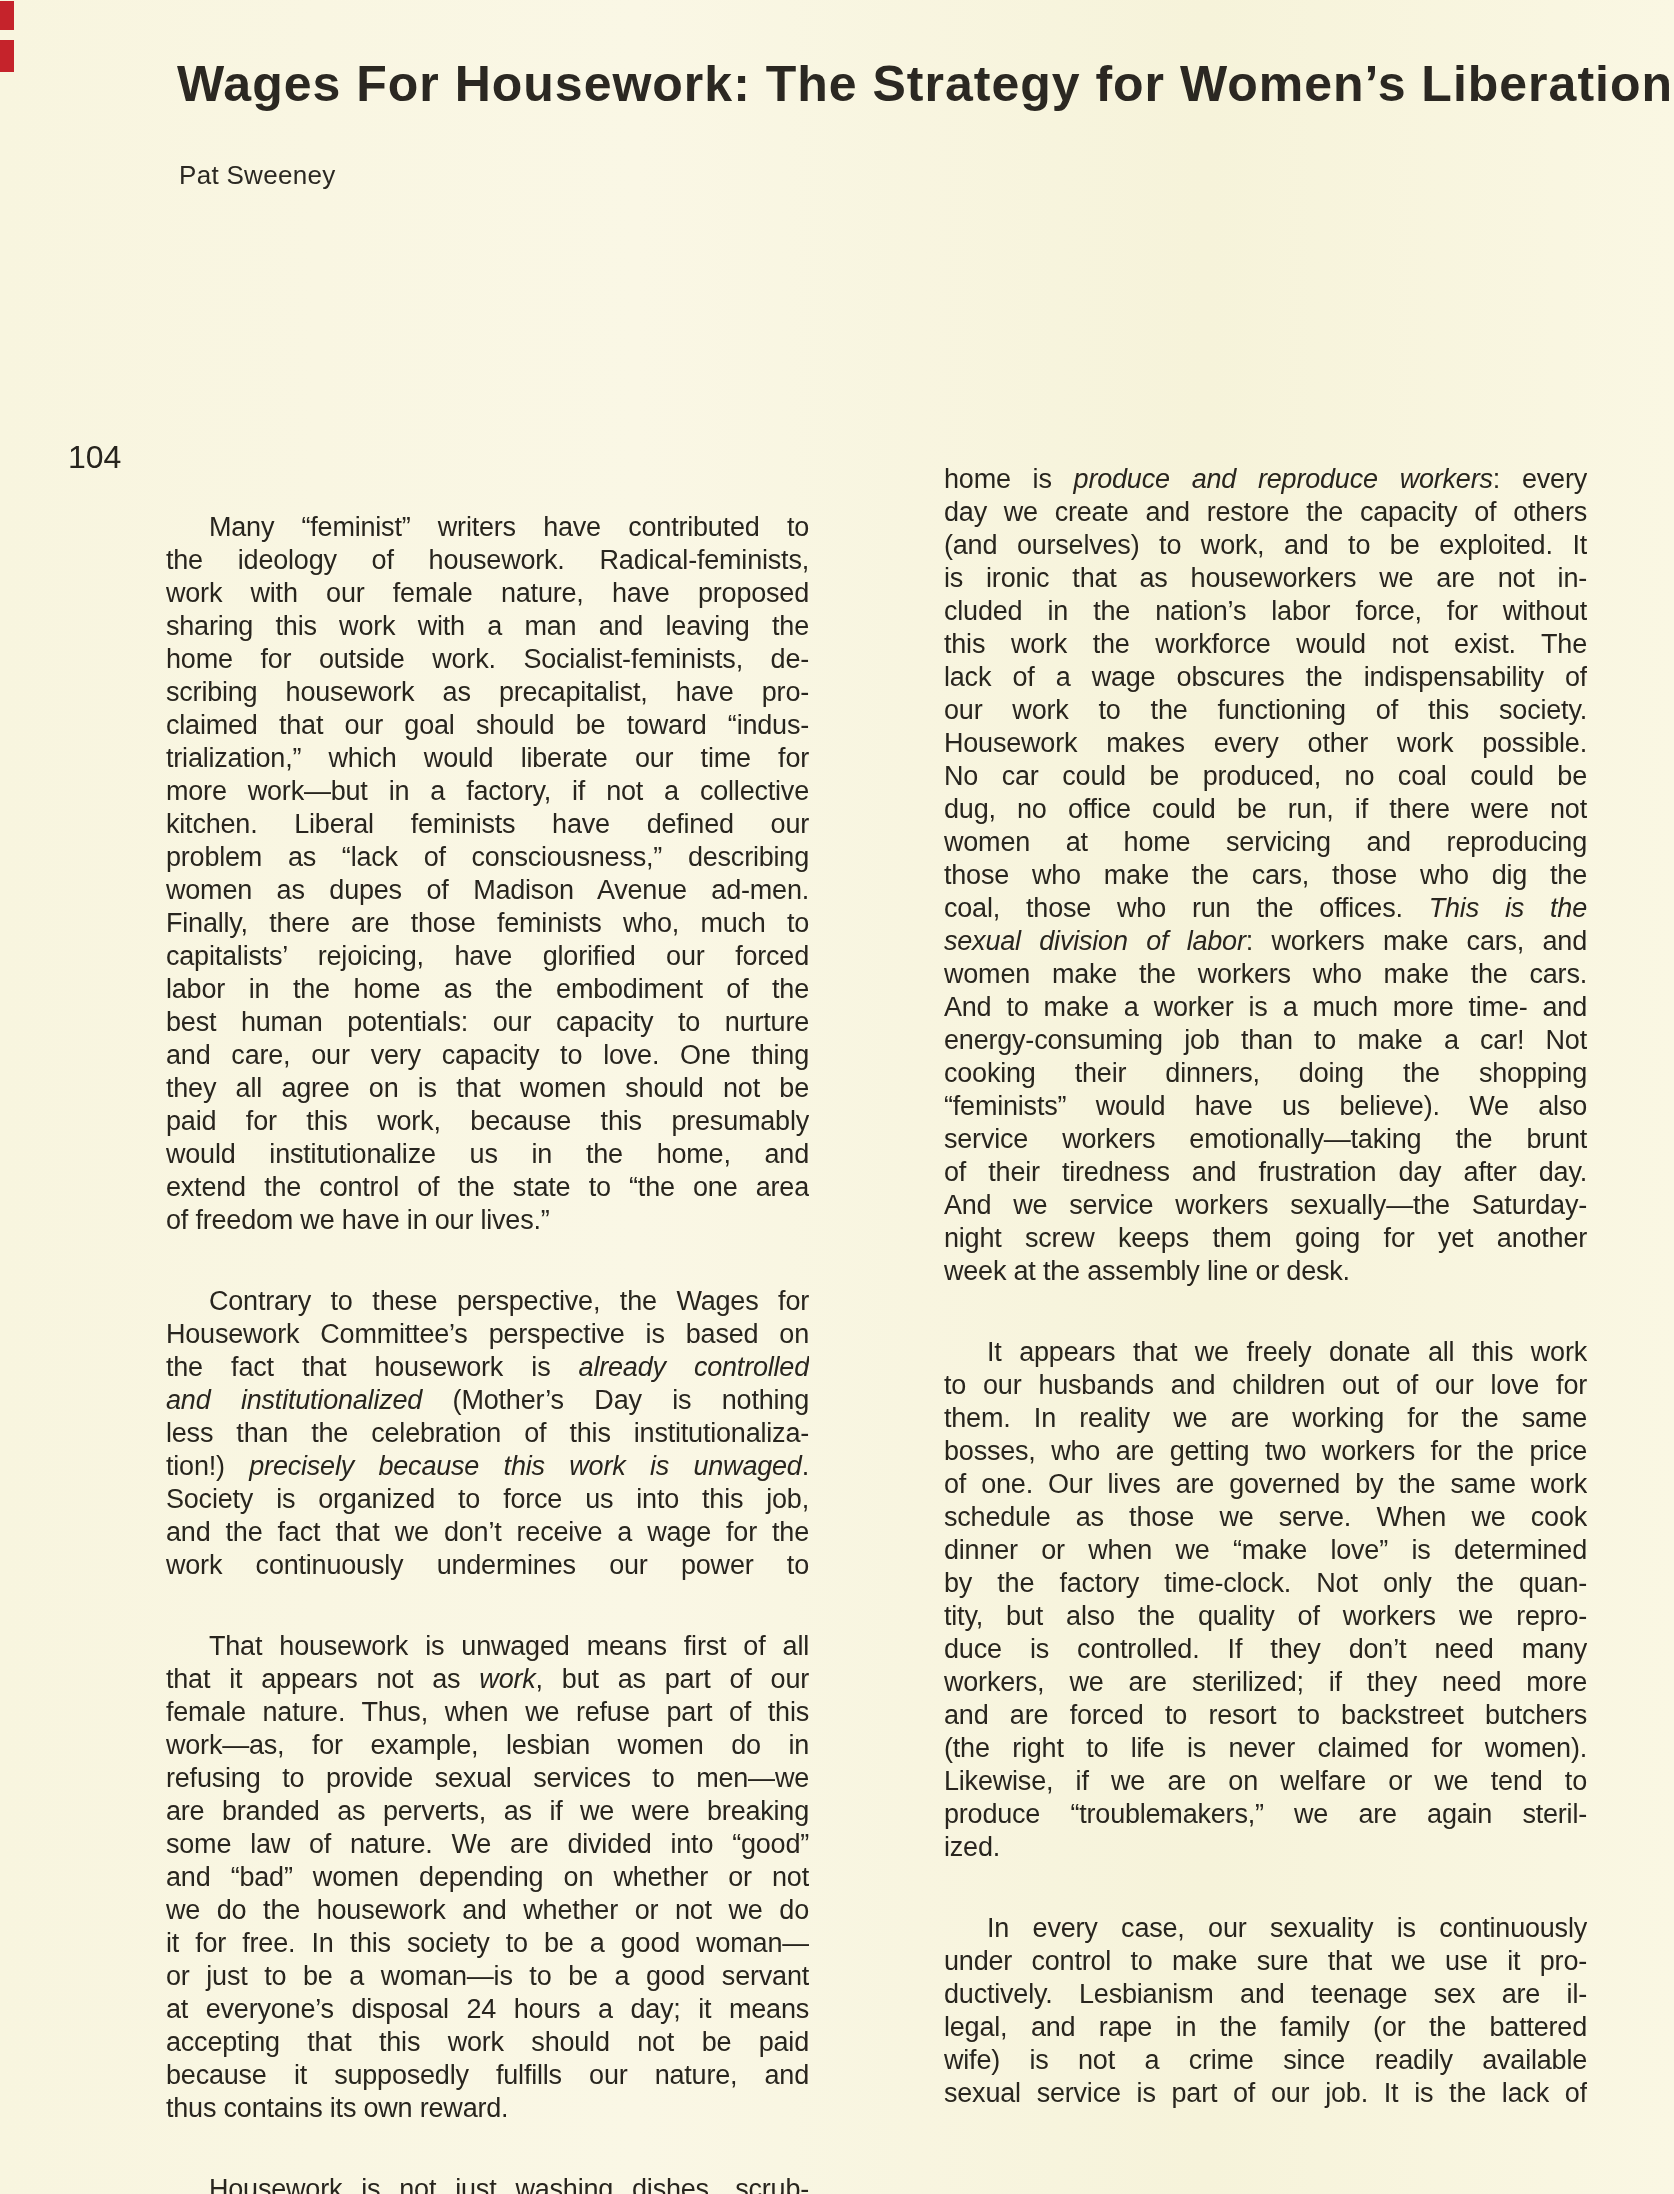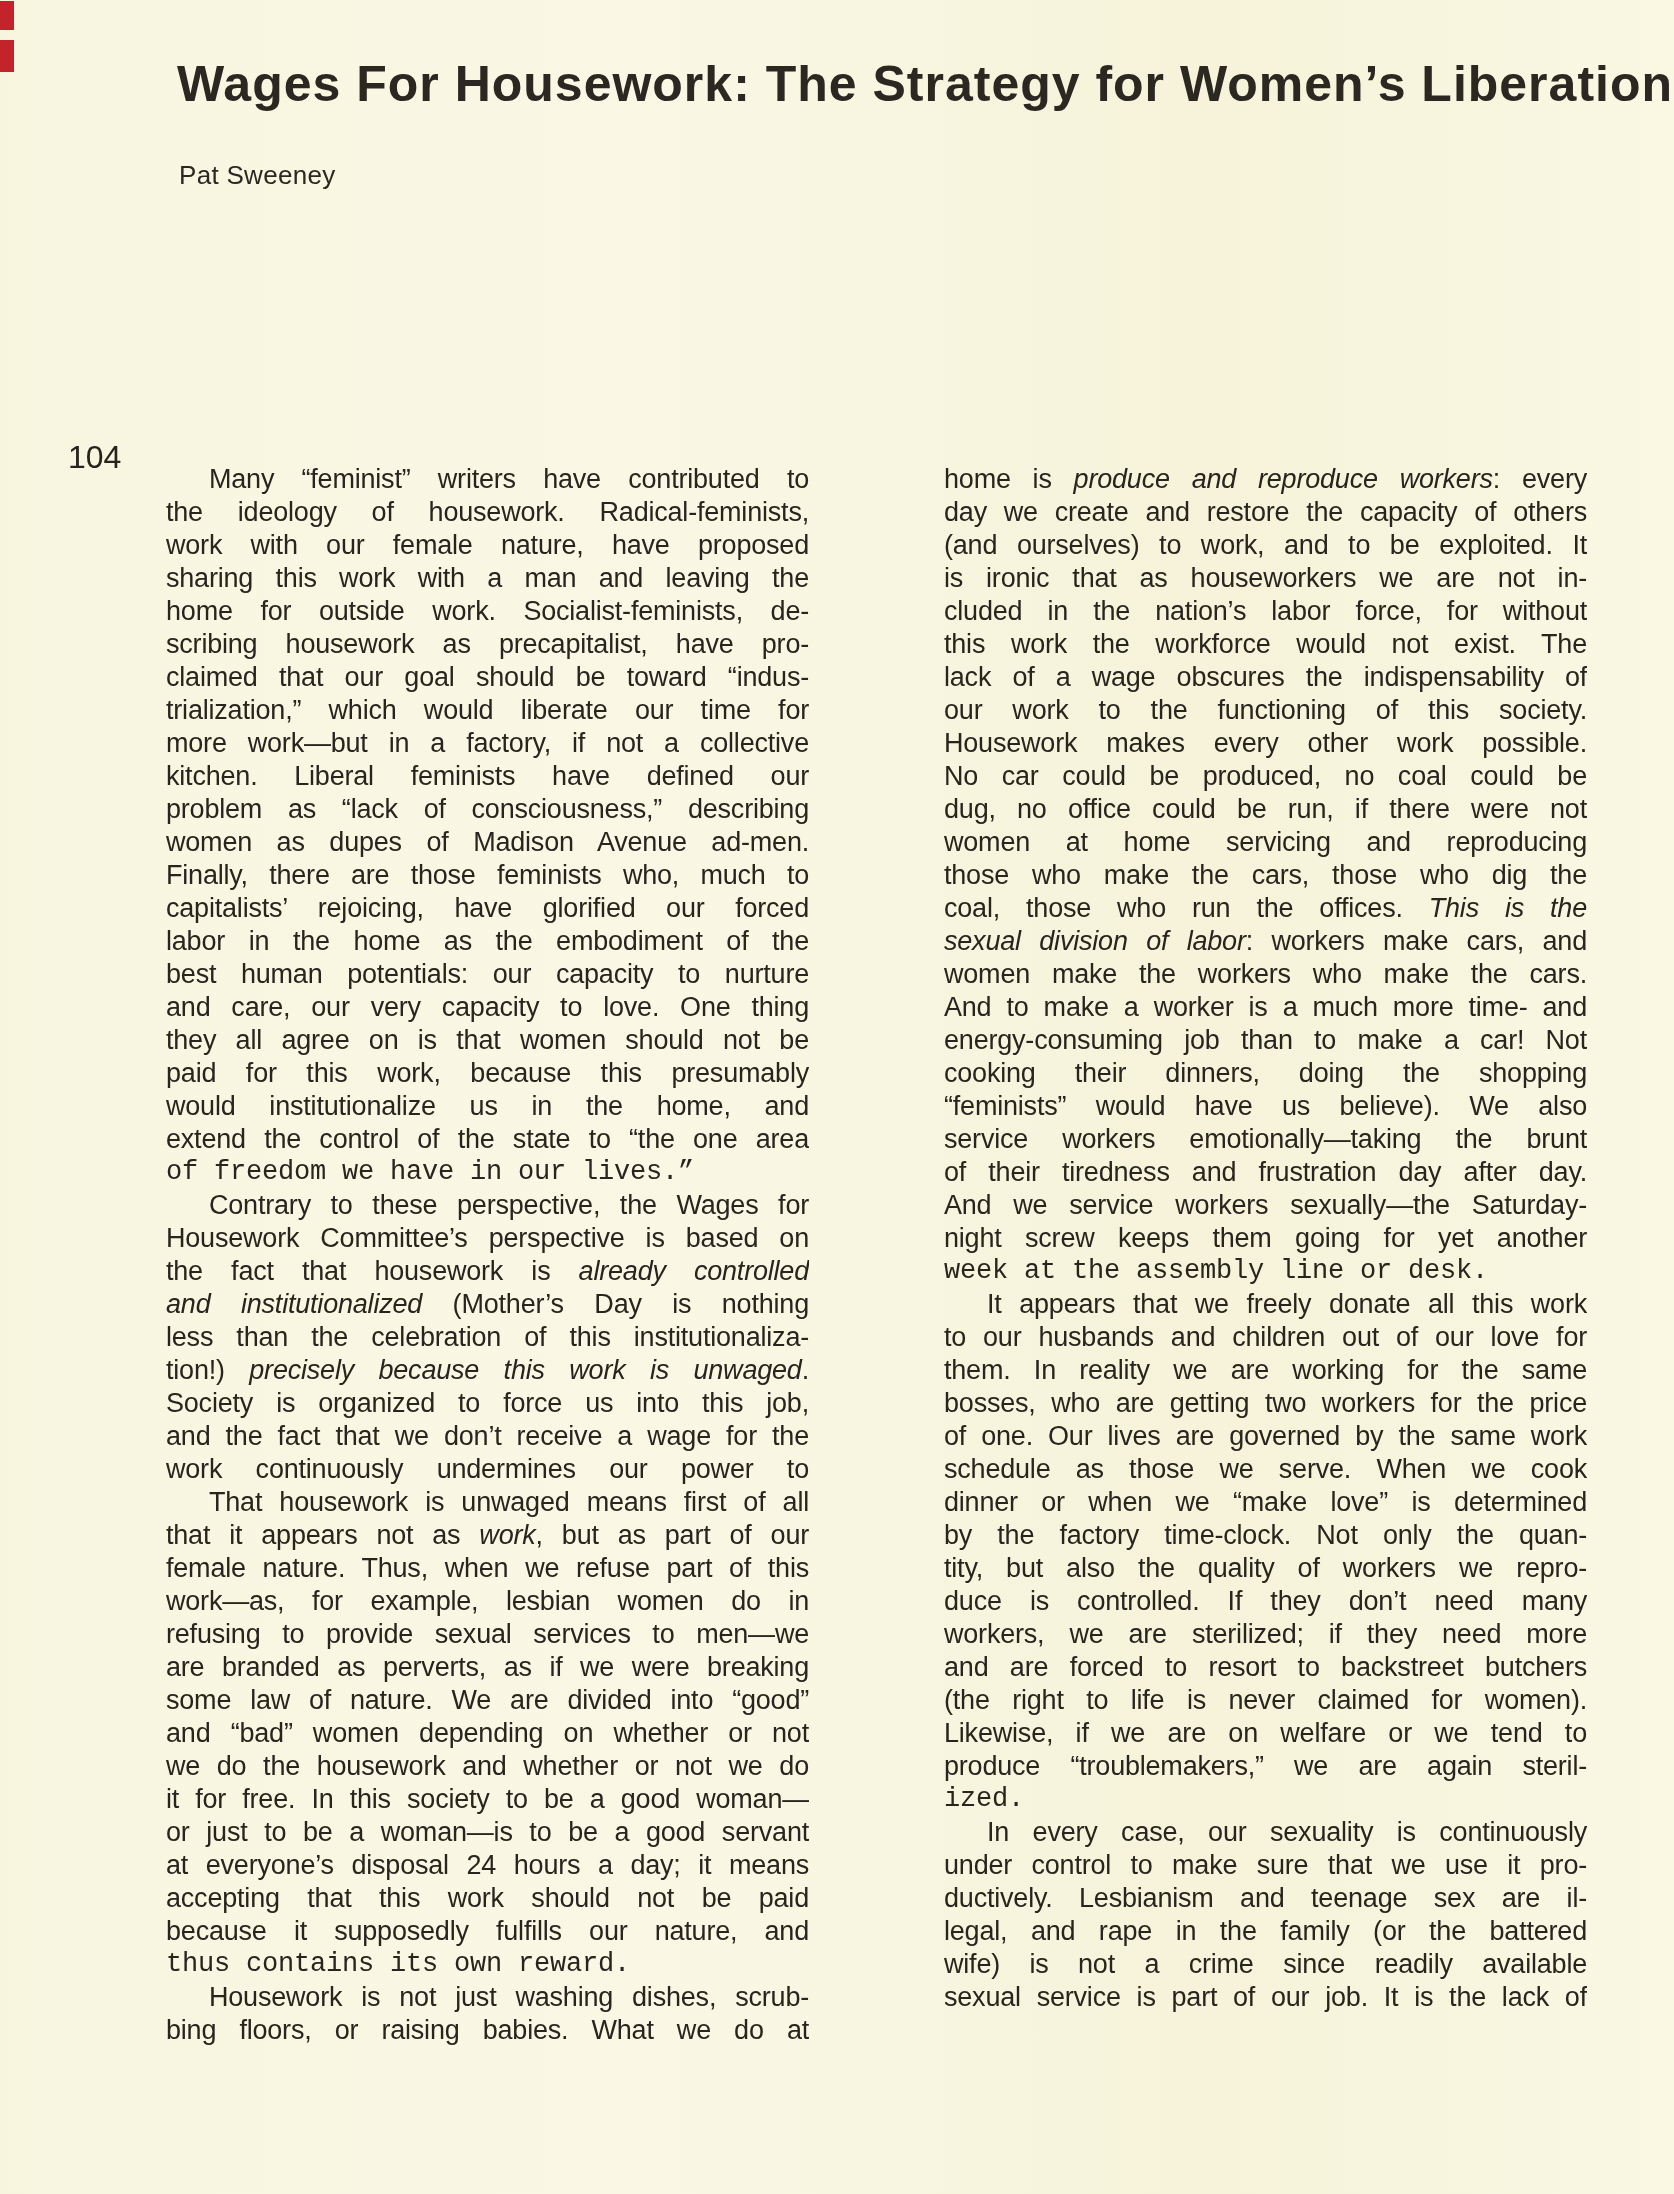--- a/index.html
+++ b/index.html
@@ -59,22 +59,22 @@
   #colL { left: 166px; }
   #colR { left: 944px; }
   .tline {
     height: 33px;
     line-height: 33px;
     text-align: justify;
     text-align-last: justify;
     overflow: hidden;
     white-space: normal;
   }
-  .tline.pend { text-align-last: left; font-family: Liberation Mono, monospace; }
-  .tline.ind { text-indent: 43px; }
+  .tline.pend { text-align-last: left; }
+  .tline.ind { text-indent: 43px; margin-top: 48px; }
   .it { font-style: italic; }
 </style>
 </head>
 <body>
 
 <div class="page">
   <div class="scan-mark" id="mark1"></div>
   <div class="scan-mark" id="mark2"></div>
 
   <h1 class="title">Wages For Housework: The Strategy for Women’s Liberation</h1>

